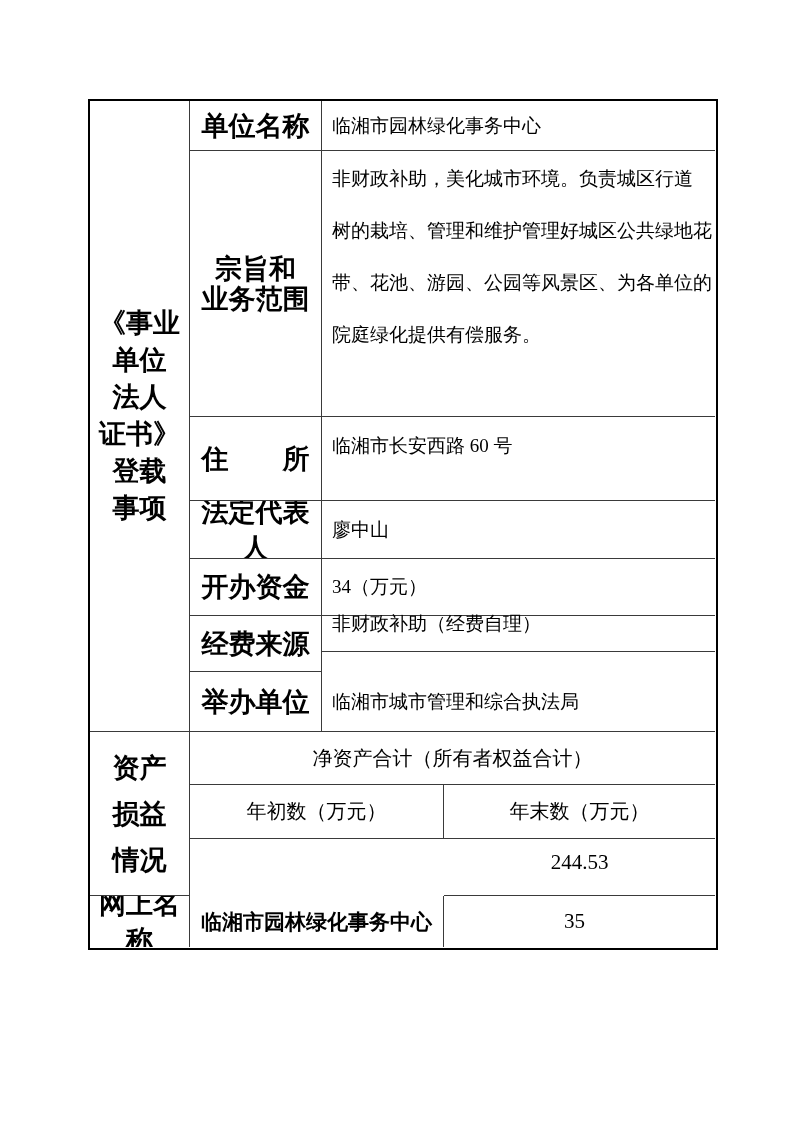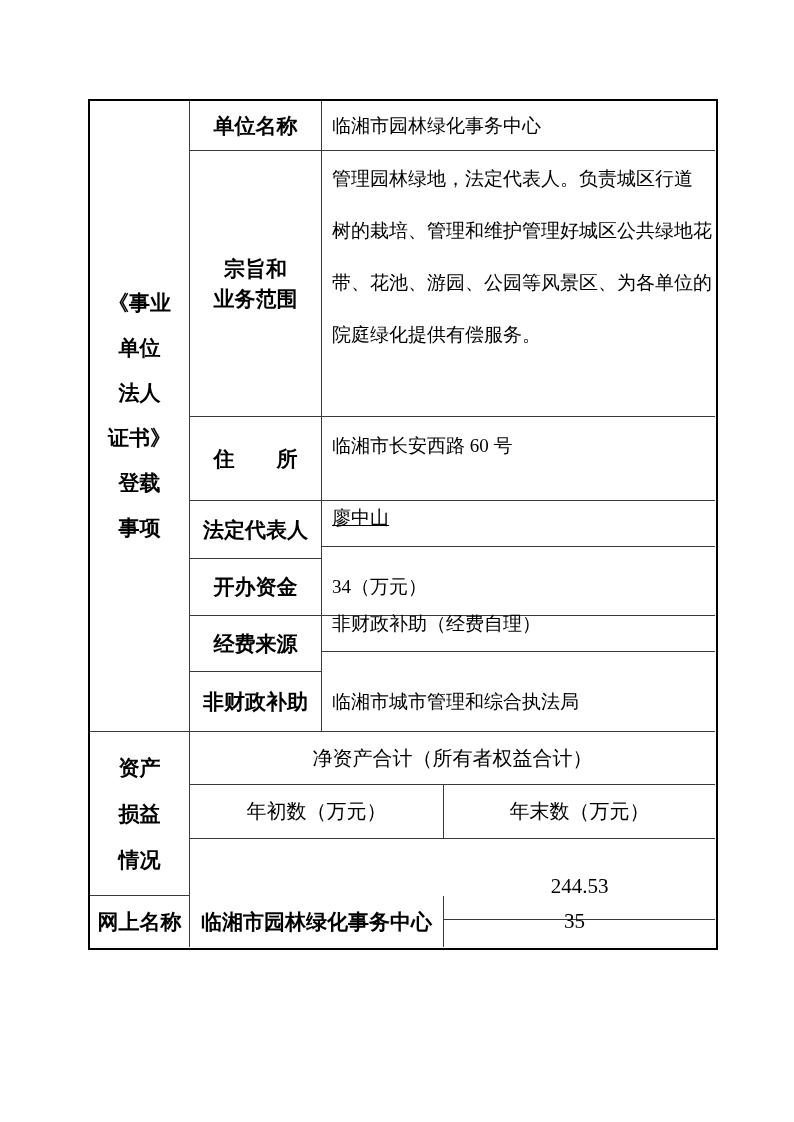--- a/index.html
+++ b/index.html
@@ -30,34 +30,34 @@
     box-sizing: border-box;
     display: flex;
     align-items: center;
     justify-content: center;
     overflow: hidden;
   }
   .br { border-right: 1px solid #3a3a3a; }
   .bb { border-bottom: 1px solid #3a3a3a; }
   .lbl {
     font-weight: bold;
-    font-size: 21px;
+    font-size: 27px;
     text-align: center;
   }
   .val {
     justify-content: flex-start;
     font-size: 19px;
     padding-left: 10px;
     text-align: left;
   }
   .multiline {
     white-space: pre-line;
     text-align: center;
   }
-  .cert-head { line-height: 45px; }
+  .cert-head { line-height: 37px; }
   .assets-head { line-height: 46px; }
   .purpose-lbl .multiline { line-height: 30px; }
   .purpose-val {
     align-items: flex-start;
     white-space: pre-line;
     line-height: 52px;
     padding-top: 2px;
   }
   .addr-val { align-items: flex-start; padding-top: 16px; }
   .num { font-size: 21px; }
@@ -86,56 +86,56 @@
     </div>
     <div class="c val bb" style="left:232px; top:0; width:393px; height:50px;">
       <span>临湘市园林绿化事务中心</span>
     </div>
 
     <div class="c lbl br bb purpose-lbl" style="left:100px; top:50px; width:132px; height:266px;">
       <span class="multiline">宗旨和
 业务范围</span>
     </div>
     <div class="c val bb purpose-val" style="left:232px; top:50px; width:393px; height:266px;">
-      <span style="white-space:pre-line;">管理园林绿地，法定代表人。负责城区行道
+      <span style="white-space:pre-line;">非财政补助，美化城市环境。负责城区行道
 树的栽培、管理和维护管理好城区公共绿地花
 带、花池、游园、公园等风景区、为各单位的
 院庭绿化提供有偿服务。</span>
     </div>
 
     <div class="c lbl br bb" style="left:100px; top:316px; width:132px; height:84px;">
       <span>住　　所</span>
     </div>
     <div class="c val bb addr-val" style="left:232px; top:316px; width:393px; height:84px;">
       <span>临湘市长安西路 60 号</span>
     </div>
 
     <div class="c lbl br bb" style="left:100px; top:400px; width:132px; height:58px;">
       <span>法定代表人</span>
     </div>
-    <div class="c val bb" style="left:232px; top:388px; width:393px; height:58px;text-decoration:underline;">
+    <div class="c val bb" style="left:232px; top:400px; width:393px; height:58px;">
       <span>廖中山</span>
     </div>
 
     <div class="c lbl br bb" style="left:100px; top:458px; width:132px; height:57px;">
       <span>开办资金</span>
     </div>
     <div class="c val bb" style="left:232px; top:458px; width:393px; height:57px;">
       <span>34（万元）</span>
     </div>
 
     <div class="c lbl br bb" style="left:100px; top:515px; width:132px; height:56px;">
       <span>经费来源</span>
     </div>
     <div class="c val bb" style="left:232px; top:495px; width:393px; height:56px;">
       <span>非财政补助（经费自理）</span>
     </div>
 
     <div class="c lbl br bb" style="left:100px; top:571px; width:132px; height:60px;">
-      <span>非财政补助</span>
+      <span>举办单位</span>
     </div>
     <div class="c val bb" style="left:232px; top:571px; width:393px; height:60px;">
       <span>临湘市城市管理和综合执法局</span>
     </div>
 
     <div class="c lbl br bb" style="left:0; top:631px; width:100px; height:164px;">
       <span class="multiline assets-head">资产
 损益
 情况</span>
     </div>
@@ -144,21 +144,21 @@
       <span>净资产合计（所有者权益合计）</span>
     </div>
 
     <div class="c br bb subhead" style="left:100px; top:684px; width:254px; height:54px;">
       <span>年初数（万元）</span>
     </div>
     <div class="c bb subhead" style="left:354px; top:684px; width:271px; height:54px;">
       <span>年末数（万元）</span>
     </div>
 
-    <div class="c bb num nudge-up" style="left:354px; top:762px; width:271px; height:57px;">
+    <div class="c bb num nudge-up" style="left:354px; top:738px; width:271px; height:57px;">
       <span>244.53</span>
     </div>
 
     <div class="c lbl br" style="left:0; top:795px; width:100px; height:51px;">
       <span>网上名称</span>
     </div>
     <div class="c boldcell br" style="left:100px; top:795px; width:254px; height:51px;">
       <span>临湘市园林绿化事务中心</span>
     </div>
     <div class="c val num" style="left:464px; top:795px; width:161px; height:51px;">

